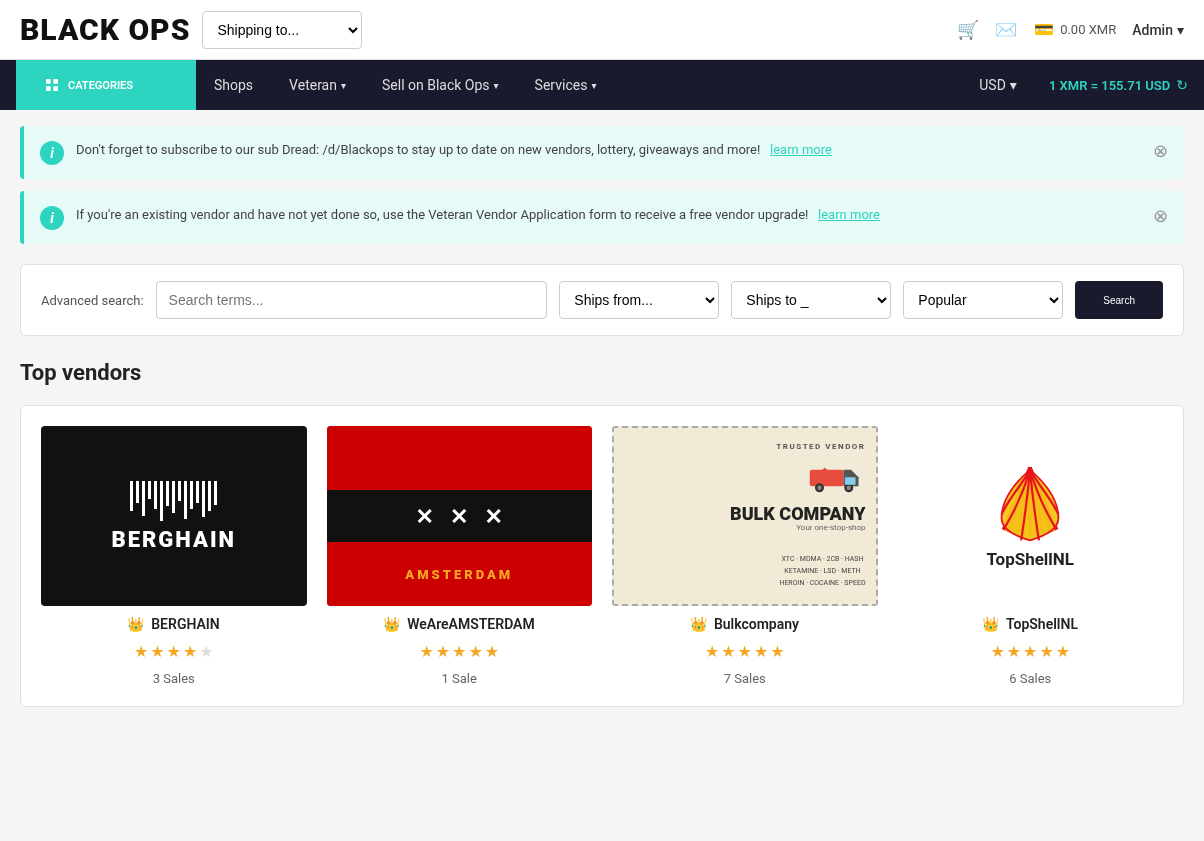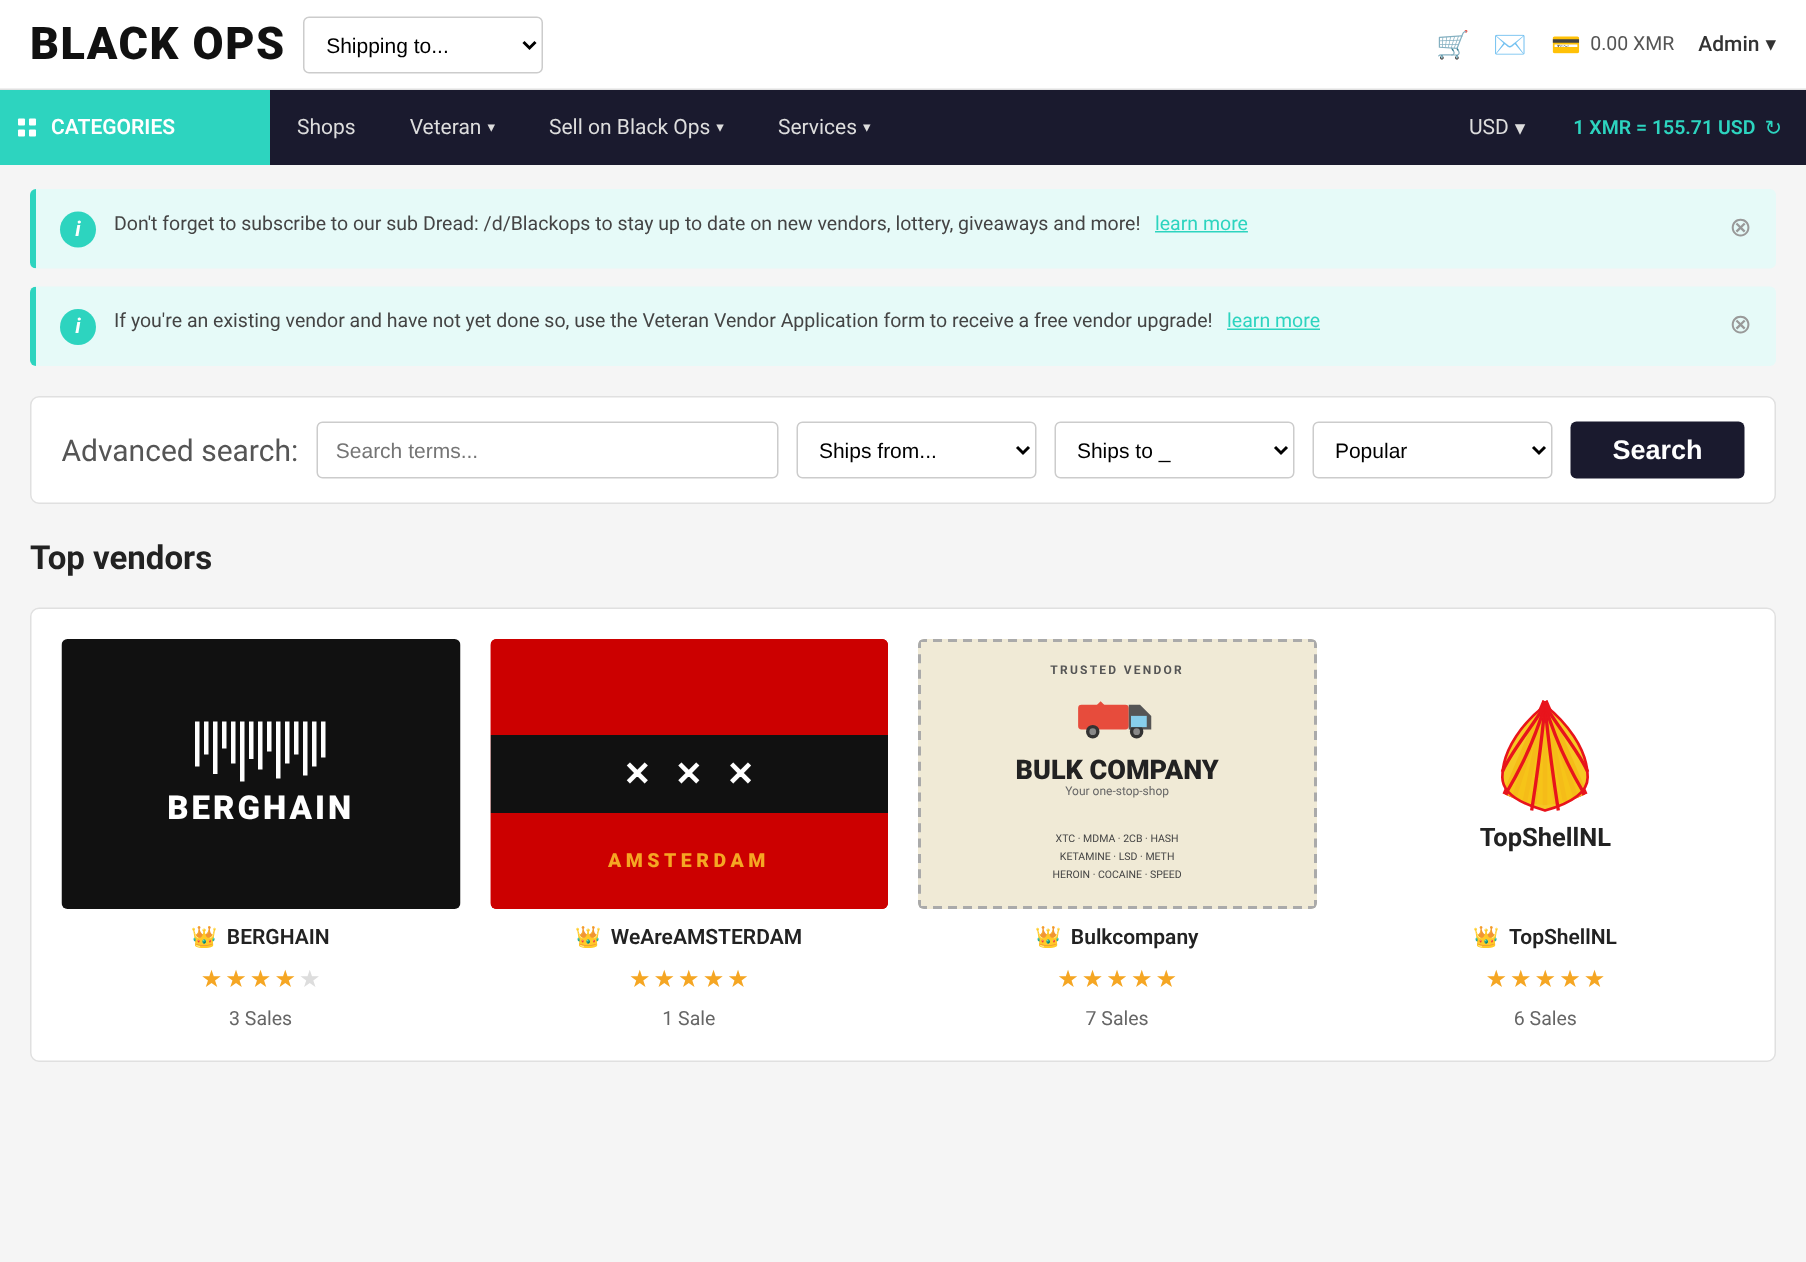--- a/index.html
+++ b/index.html
@@ -14,45 +14,45 @@
     .search-btn { background: #2dd4bf; border: none; border-radius: 0 4px 4px 0; width: 42px; height: 38px; cursor: pointer; display: flex; align-items: center; justify-content: center; }
     .search-btn svg { fill: white; width: 16px; height: 16px; }
     .header-icons { display: flex; align-items: center; gap: 16px; margin-left: auto; }
     .header-icon { cursor: pointer; color: #555; font-size: 18px; }
     .wallet { display: flex; align-items: center; gap: 6px; font-size: 13px; color: #555; }
     .wallet-icon { font-size: 16px; }
     .admin-btn { display: flex; align-items: center; gap: 4px; font-size: 14px; color: #333; cursor: pointer; font-weight: 500; }
 
     
     .navbar { background: #1a1a2e; display: flex; align-items: center; height: 50px; padding: 0; }
-    .categories-btn { background: #2dd4bf; display: flex; align-items: center; gap: 8px; padding: 0 10px; height: 100%; font-size: 14px; font-weight: 600; color: #fff; cursor: pointer; white-space: nowrap; min-width: 180px; }
+    .categories-btn { background: #2dd4bf; display: flex; align-items: center; gap: 8px; padding: 0 28px; height: 100%; font-size: 11px; font-weight: 600; color: #fff; cursor: pointer; white-space: nowrap; min-width: 180px; margin-left: 16px; }
     .categories-btn svg { width: 16px; height: 16px; fill: white; }
     .nav-items { display: flex; align-items: center; height: 100%; }
     .nav-item { color: #ddd; padding: 0 18px; height: 100%; display: flex; align-items: center; font-size: 14px; cursor: pointer; white-space: nowrap; }
     .nav-item .arrow { margin-left: 4px; font-size: 10px; }
     .nav-right { margin-left: auto; display: flex; align-items: center; gap: 0; height: 100%; }
     .currency-btn { color: #ddd; padding: 0 16px; height: 100%; display: flex; align-items: center; gap: 4px; font-size: 14px; cursor: pointer; }
     .xmr-rate { color: #ddd; padding: 0 16px; height: 100%; display: flex; align-items: center; gap: 6px; font-size: 13px; white-space: nowrap; }
     .xmr-highlight { color: #2dd4bf; font-weight: 600; }
     .refresh-icon { cursor: pointer; color: #2dd4bf; font-size: 14px; }
 
     
     .alerts { padding: 16px 20px 0; }
     .alert { display: flex; align-items: flex-start; gap: 12px; background: #e6faf8; border-left: 4px solid #2dd4bf; border-radius: 4px; padding: 14px 16px; margin-bottom: 12px; }
     .alert-icon { background: #2dd4bf; color: white; font-weight: 700; font-style: italic; font-size: 14px; width: 24px; height: 24px; border-radius: 50%; display: flex; align-items: center; justify-content: center; flex-shrink: 0; margin-top: 1px; }
     .alert-text { font-size: 13px; color: #444; flex: 1; line-height: 1.5; }
     .alert-link { color: #2dd4bf; cursor: pointer; }
     .alert-close { cursor: pointer; color: #999; font-size: 18px; margin-left: 8px; flex-shrink: 0; }
 
     
     .advanced-search { margin: 20px 20px 0; background: #fff; border: 1px solid #e0e0e0; border-radius: 6px; padding: 16px 20px; display: flex; align-items: center; gap: 12px; flex-wrap: wrap; }
-    .adv-label { font-size: 20px; color: #555; white-space: nowrap; }
+    .adv-label { font-size: 13px; color: #555; white-space: nowrap; }
     .adv-input { border: 1px solid #ccc; border-radius: 4px; padding: 7px 12px; font-size: 14px; height: 38px; flex: 1; min-width: 160px; outline: none; }
     .adv-select { border: 1px solid #ccc; border-radius: 4px; padding: 7px 10px; font-size: 14px; height: 38px; background: #fff; cursor: pointer; min-width: 160px; }
-    .adv-search-btn { background: #1a1a2e; color: #fff; border: none; border-radius: 4px; padding: 0 28px; height: 38px; font-size: 18px; font-weight: 700; cursor: pointer; white-space: nowrap; }
+    .adv-search-btn { background: #1a1a2e; color: #fff; border: none; border-radius: 4px; padding: 0 28px; height: 38px; font-size: 10px; font-weight: 400; cursor: pointer; white-space: nowrap; }
 
     
     .top-vendors { margin: 24px 20px; }
     .section-title { font-size: 22px; font-weight: 700; color: #222; margin-bottom: 20px; }
     .vendors-grid-container { background: #fff; border: 1px solid #e0e0e0; border-radius: 6px; padding: 20px; }
     .vendors-grid { display: grid; grid-template-columns: repeat(4, 1fr); gap: 20px; }
     .vendor-card { display: flex; flex-direction: column; align-items: center; gap: 10px; }
     .vendor-image { width: 100%; height: 180px; border-radius: 4px; overflow: hidden; display: flex; align-items: center; justify-content: center; background: #111; }
     .vendor-name-row { display: flex; align-items: center; gap: 6px; }
     .crown-icon { color: #2dd4bf; font-size: 14px; }
@@ -247,21 +247,21 @@
           <span class="star">★</span>
           <span class="star">★</span>
           <span class="star">★</span>
           <span class="star">★</span>
         </div>
         <span class="sales-count">1 Sale</span>
       </div>
 
       <div class="vendor-card">
         <div class="vendor-image">
-          <div style="width:100%;height:100%;background:#f0ead6;display:flex;flex-direction:column;align-items:center;justify-content:center;border:2px dashed #aaa;padding:10px;">
+          <div style="width:100%;height:100%;background:#f0ead6;display:flex;flex-direction:column;align-items:flex-end;justify-content:center;border:2px dashed #aaa;padding:10px;">
             <span style="font-size:8px;color:#555;letter-spacing:1.5px;font-weight:700;margin-bottom:4px;">TRUSTED VENDOR</span>
             <div style="margin-bottom:6px;">
               <svg width="60" height="40" viewBox="0 0 80 50">
                 <rect x="5" y="18" width="45" height="22" rx="3" fill="#e74c3c"></rect>
                 <polygon points="50,18 50,40 70,40 70,28 60,18" fill="#555"></polygon>
                 <circle cx="18" cy="42" r="6" fill="#333"></circle>
                 <circle cx="57" cy="42" r="6" fill="#333"></circle>
                 <circle cx="18" cy="42" r="3" fill="#888"></circle>
                 <circle cx="57" cy="42" r="3" fill="#888"></circle>
                 <polygon points="15,25 25,15 35,25" fill="#e74c3c"></polygon>

